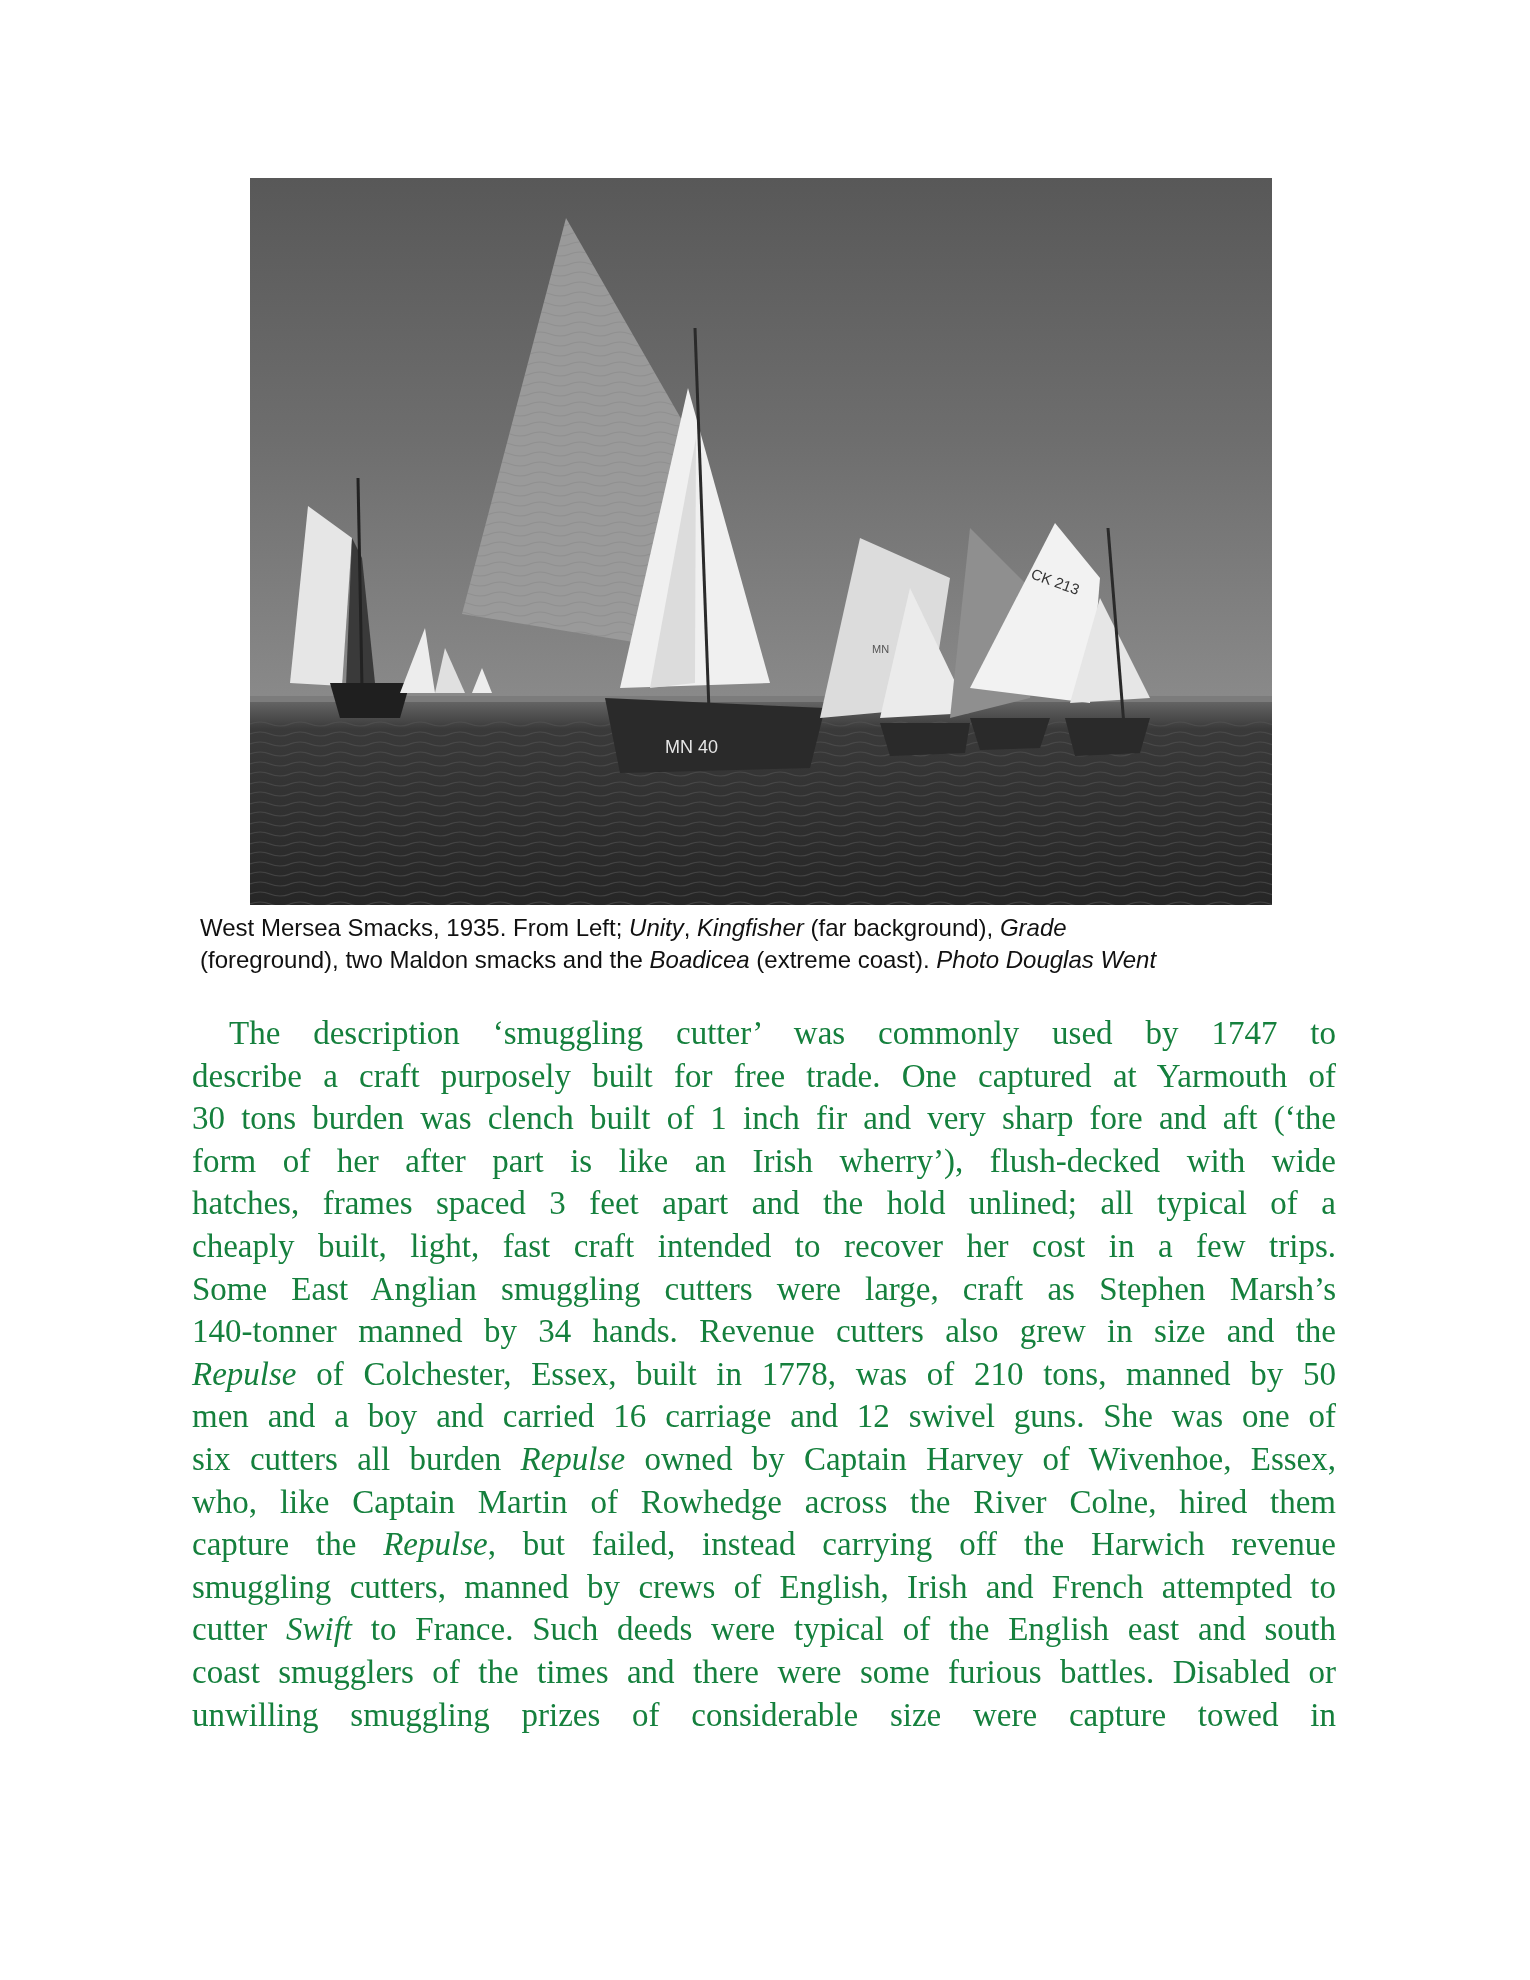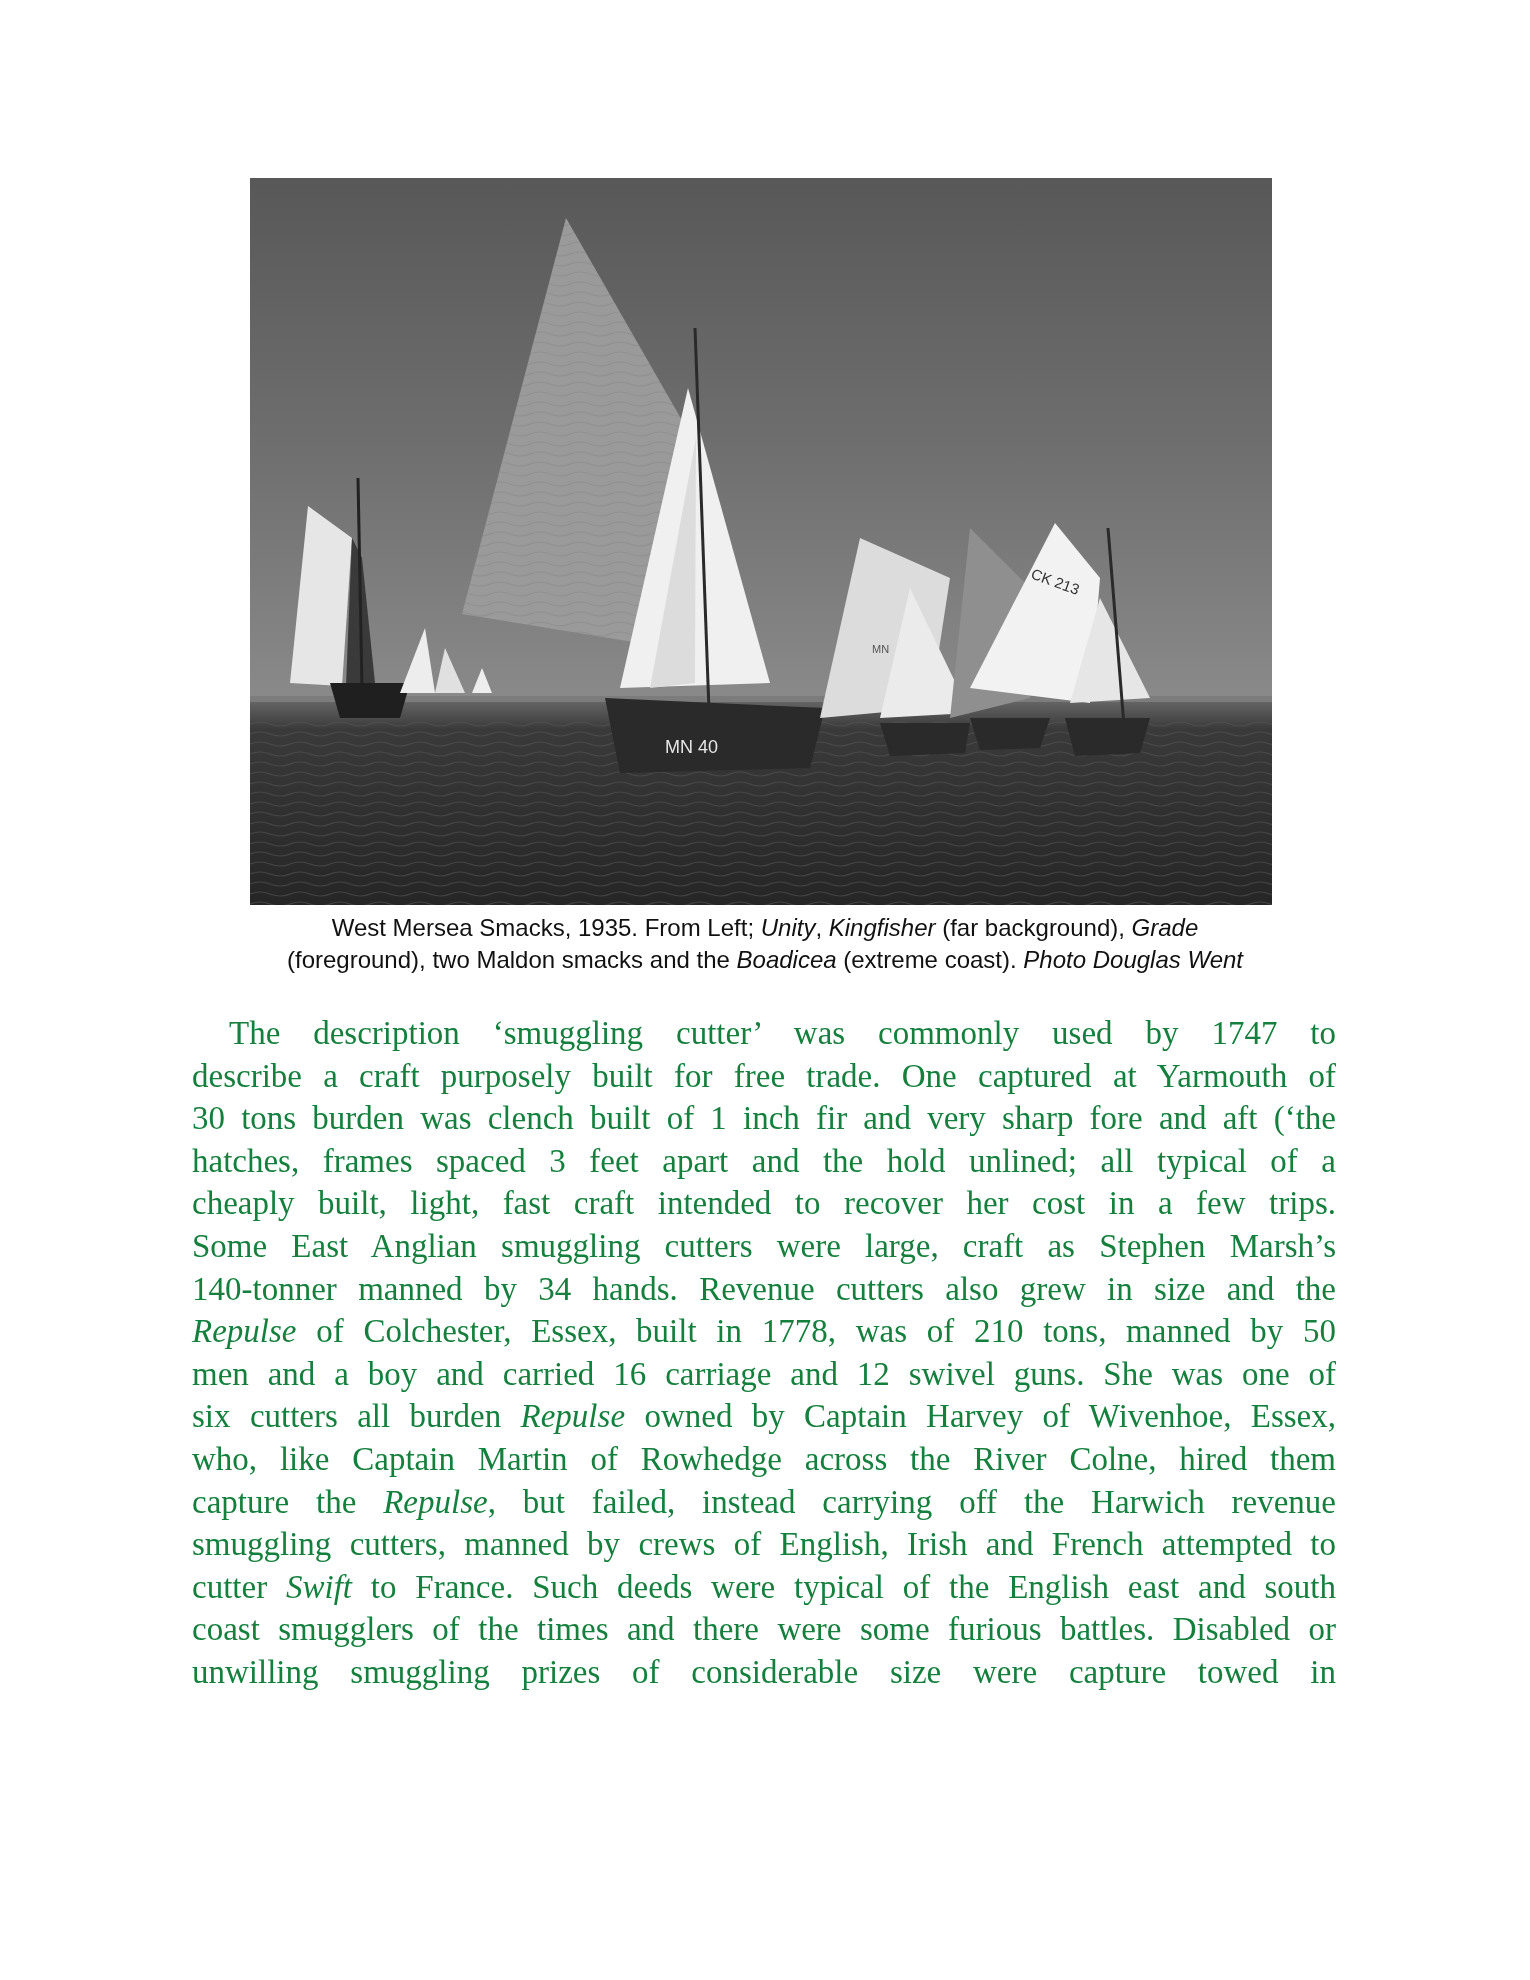--- a/index.html
+++ b/index.html
@@ -22,21 +22,21 @@
       height: 727px;
       overflow: hidden;
       background: linear-gradient(180deg, #5d5d5d 0%, #6a6a6a 30%, #7b7b7b 55%, #8e8e8e 70%, #595959 76%, #3e3e3e 86%, #2e2e2e 100%);
     }
     .photo svg { display: block; }
     .caption {
       position: absolute;
       left: 200px;
       top: 912px;
       width: 1130px;
-      text-align: center;
+      text-align: left;
       font-family: "Liberation Sans", sans-serif;
       font-size: 24px;
       line-height: 32px;
       color: #111;
     }
     .caption i { font-style: italic; }
     .body-text {
       position: absolute;
       left: 192px;
       top: 1012px;
@@ -134,20 +134,21 @@
   </div>
   <div>
     <span>(foreground), two Maldon smacks and the </span><i>Boadicea</i><span> (extreme coast). </span><i>Photo Douglas Went</i>
   </div>
 </div>
 
 <div class="body-text">
   <span class="line first"><span>The description ‘smuggling cutter’ was commonly used by 1747 to</span></span>
   <span class="line"><span>describe a craft purposely built for free trade. One captured at Yarmouth of</span></span>
   <span class="line"><span>30 tons burden was clench built of 1 inch fir and very sharp fore and aft (‘the</span></span>
+  <span class="line"><span>form of her after part is like an Irish wherry’), flush-decked with wide</span></span>
   <span class="line"><span>hatches, frames spaced 3 feet apart and the hold unlined; all typical of a</span></span>
   <span class="line"><span>cheaply built, light, fast craft intended to recover her cost in a few trips.</span></span>
   <span class="line"><span>Some East Anglian smuggling cutters were large, craft as Stephen Marsh’s</span></span>
   <span class="line"><span>140-tonner manned by 34 hands. Revenue cutters also grew in size and the</span></span>
   <span class="line"><i>Repulse</i><span> of Colchester, Essex, built in 1778, was of 210 tons, manned by 50</span></span>
   <span class="line"><span>men and a boy and carried 16 carriage and 12 swivel guns. She was one of</span></span>
   <span class="line"><span>six cutters all burden </span><i>Repulse</i><span> owned by Captain Harvey of Wivenhoe, Essex,</span></span>
   <span class="line"><span>who, like Captain Martin of Rowhedge across the River Colne, hired them</span></span>
   <span class="line"><span>capture the </span><i>Repulse</i><span>, but failed, instead carrying off the Harwich revenue</span></span>
   <span class="line"><span>smuggling cutters, manned by crews of English, Irish and French attempted to</span></span>

